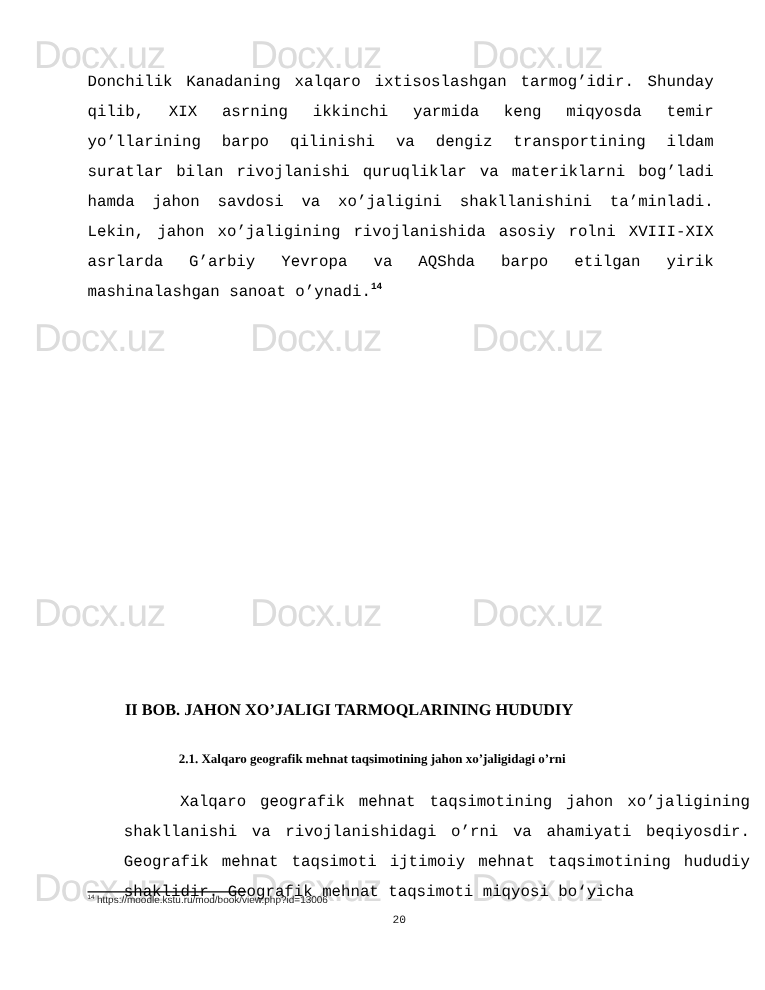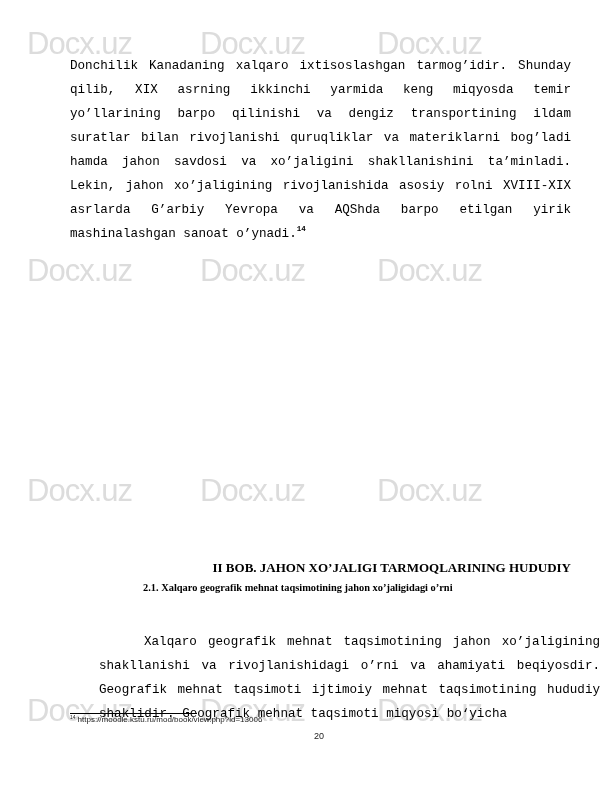--- a/index.html
+++ b/index.html
@@ -48,29 +48,29 @@
     #para1 { top: 54px; }
     .chapter-title {
       position: absolute;
       left: 70px;
       width: 501px;
       top: 556px;
       z-index: 1;
       font-weight: bold;
       font-size: 13px;
       line-height: 24px;
-      text-align: right;
+      text-align: left;
       padding-left: 30px;
       box-sizing: border-box;
     }
     .chapter-title div { margin: 0; }
     .section-title {
       position: absolute;
       left: 143px;
-      top: 580px;
+      top: 600px;
       z-index: 1;
       font-weight: bold;
       font-size: 10.4px;
       line-height: 16px;
       white-space: nowrap;
     }
     #para2 { top: 630px; margin-left: 29px; }
     #para2 .body-para { text-indent: 45px; }
     .footnote-rule {
       position: absolute;
@@ -95,21 +95,21 @@
       font-size: 5px;
       vertical-align: 3px;
       line-height: 0;
       margin-right: 2px;
     }
     .page-number {
       position: absolute;
       left: 314px;
       top: 731px;
       z-index: 1;
-      font-family: Liberation Sans, sans-serif;
+      font-family: Liberation Mono, monospace;
       font-size: 9px;
       color: #222;
     }
     .footnote-link { color: #222; text-decoration: none; }
   </style>
 </head>
 <body>
 
 <div id="watermarks">
     <div class="watermark" style="left: 27px; top: 28px; color: rgb(220, 220, 220);">Docx.uz</div>

